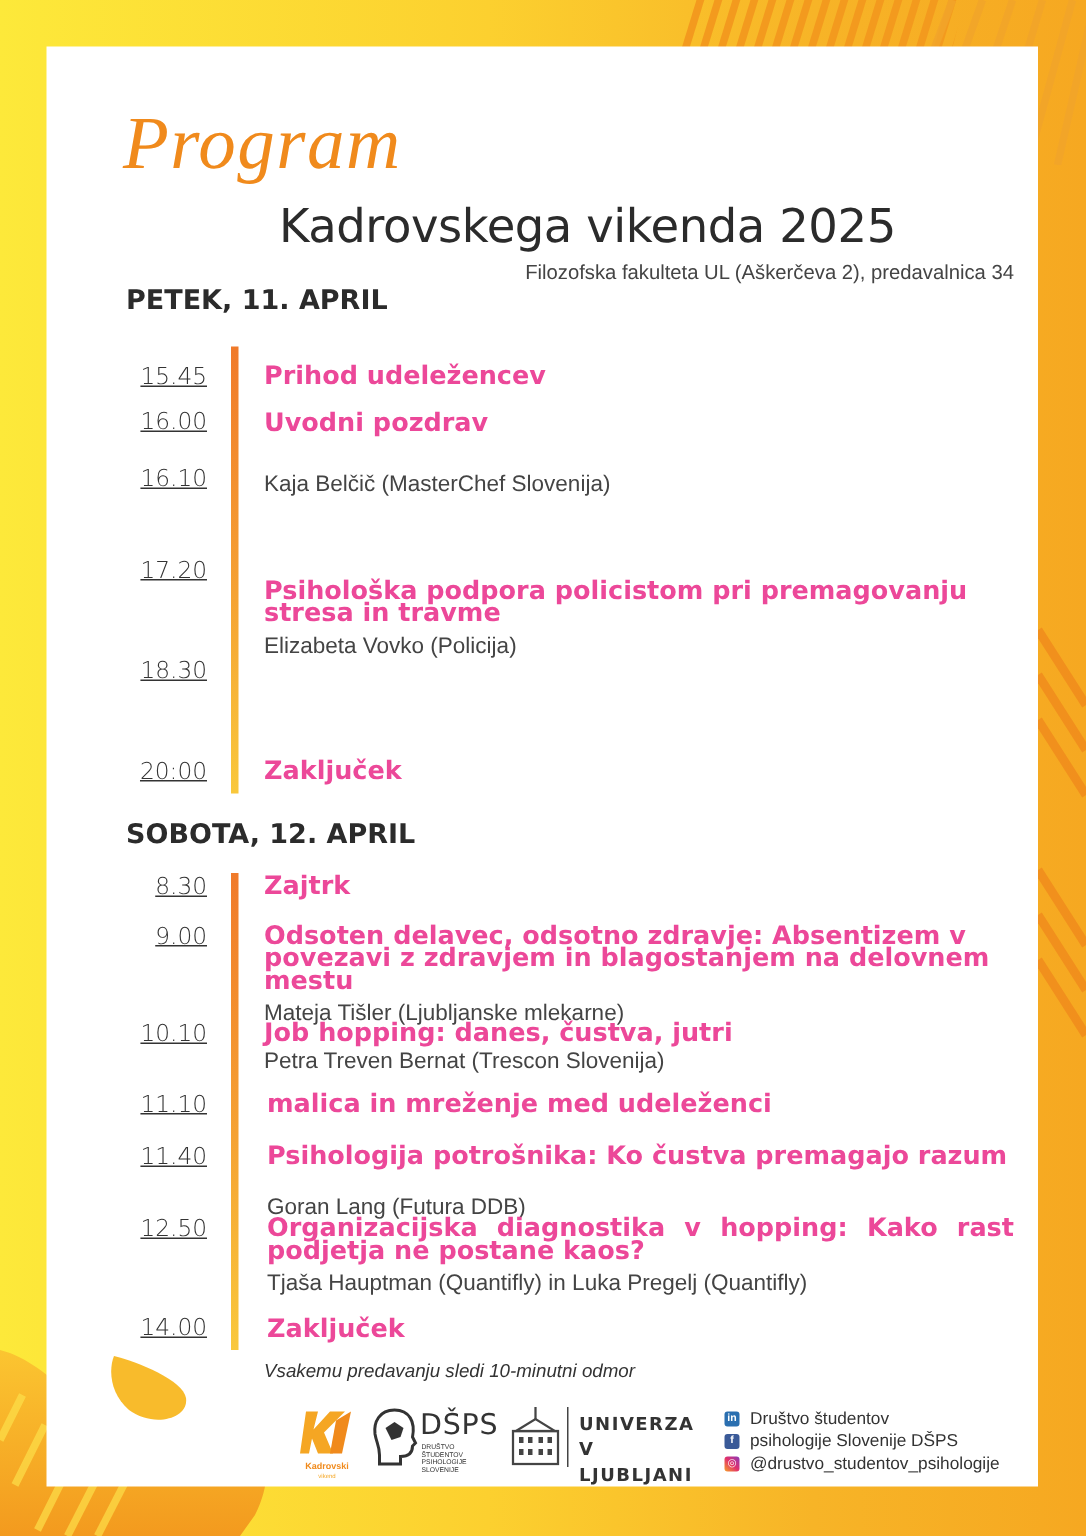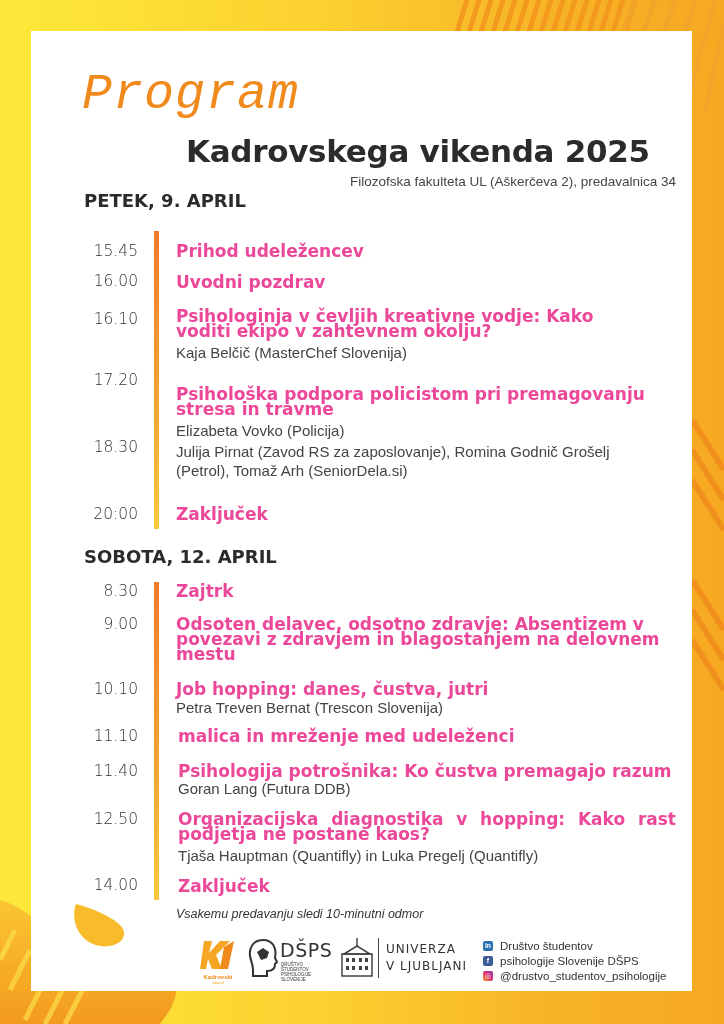--- a/index.html
+++ b/index.html
@@ -14,46 +14,46 @@
     position: absolute; left: 31px; top: 31px; width: 661px; height: 960px;
     background: #ffffff;
   }
   .deco-top { position: absolute; left: 430px; top: 0; width: 294px; height: 110px; }
   .deco-right { position: absolute; left: 692px; top: 380px; width: 32px; height: 360px; }
   .deco-bottom-left { position: absolute; left: 0; top: 880px; width: 200px; height: 144px; }
   .deco-blob { position: absolute; left: 72px; top: 900px; }
 
   .title-script {
     position: absolute; left: 82px; top: 66px;
-    font-family: Liberation Mono, monospace; font-style: italic;
+    font-family: Liberation Serif, serif; font-style: italic;
     font-size: 50px; color: #f08a1c; letter-spacing: 1px;
     font-weight: normal;
   }
   .title-main {
     position: absolute; left: 186px; top: 133px;
-    font-family: "DejaVu Sans", sans-serif; font-weight: bold;
+    font-family: "DejaVu Sans", sans-serif; font-weight: normal;
     font-size: 31px; color: #2b2b2b; letter-spacing: -0.3px;
   }
   .venue {
     position: absolute; right: 48px; top: 174px;
     font-size: 13.5px; color: #444;
   }
   .day-heading {
     position: absolute; left: 84px;
     font-family: "DejaVu Sans", sans-serif; font-weight: bold;
     font-size: 18px; color: #2b2b2b;
   }
   .timeline-bar {
     position: absolute; left: 154px; width: 5px;
     background: linear-gradient(180deg, #f07a2a 0%, #f5a233 55%, #f9c83c 100%);
   }
   .row { position: absolute; left: 0; width: 661px; }
   .time {
     position: absolute; left: 60px; width: 78px; text-align: right;
-    font-size: 15.5px; color: #333; font-family: "DejaVu Sans", sans-serif; font-weight: 300;
+    font-size: 15.5px; color: #333; font-family: "DejaVu Sans", sans-serif; font-weight: 300; text-decoration: underline;
   }
   .session { position: absolute; left: 145px; width: 500px; }
   .session-title {
     font-family: "DejaVu Sans", sans-serif; font-weight: bold;
     font-size: 17px; color: #ec4899; line-height: 15px;
   }
   .session-title.justify { text-align: justify; text-align-last: left; }
   .speaker {
     font-size: 15px; color: #444; margin-top: 4px; line-height: 19px;
   }
@@ -68,21 +68,21 @@
     position: absolute; left: 33px; top: 4px; font-family: "DejaVu Sans", sans-serif;
     font-size: 19px; color: #333; letter-spacing: 0.5px;
   }
   .dsps-sub {
     position: absolute; left: 34px; top: 27px; font-size: 4.5px; line-height: 5px; color: #333; width: 48px;
   }
   .logo-ul { position: absolute; left: 338px; top: 0; width: 130px; height: 46px; }
   .ul-divider { position: absolute; left: 40px; top: 3px; width: 1px; height: 40px; background: #444; }
   .ul-text {
     position: absolute; left: 48px; top: 6px; font-family: "DejaVu Sans", sans-serif;
-    font-weight: normal; font-size: 12px; line-height: 17px; color: #333; letter-spacing: 1px;
+    font-weight: bold; font-size: 12px; line-height: 17px; color: #333; letter-spacing: 1px;
   }
   .social { position: absolute; left: 483px; top: 938px; }
   .social-item { display: flex; align-items: center; height: 15px; font-size: 11.5px; color: #333; }
   .social-icon {
     width: 10px; height: 10px; border-radius: 2px; margin-right: 7px; display: inline-block;
     color: #fff; font-size: 7px; font-weight: bold; text-align: center; line-height: 10px;
   }
   .ic-li { background: #2a6fb0; }
   .ic-fb { background: #3a5a98; }
   .ic-ig { background: linear-gradient(45deg, #f6a028, #e1306c, #8a3ab9); }
@@ -161,53 +161,51 @@
 <div class="card"></div>
 
 <svg class="deco-blob" width="56" height="50" viewBox="0 0 56 50">
   <path d="M4 4 C20 8, 50 20, 52 32 C54 46, 30 52, 14 40 C2 30, 0 14, 4 4 Z" fill="#f8bb2c"></path>
 </svg>
 
 <div class="title-script">Program</div>
 <div class="title-main">Kadrovskega vikenda 2025</div>
 <div class="venue">Filozofska fakulteta UL (Aškerčeva 2), predavalnica 34</div>
 
-<div class="day-heading" style="top:190px">PETEK, 9. APRIL</div>
+<div class="day-heading" style="top:190px">PETEK, 11. APRIL</div>
 <div class="timeline-bar" style="top:231px;height:298px"></div>
 
 <div class="row" style="top:242px">
   <div class="time">15.45</div>
   <div class="session" style="left:176px;top:2px">
     <div class="session-title">Prihod udeležencev</div>
   </div>
 </div>
 <div class="row" style="top:272px">
   <div class="time">16.00</div>
   <div class="session" style="left:176px;top:3px">
     <div class="session-title">Uvodni pozdrav</div>
   </div>
 </div>
 <div class="row" style="top:310px">
   <div class="time">16.10</div>
   <div class="session" style="left:176px;top:-1px;width:470px">
-    <div class="session-title">Psihologinja v čevljih kreativne vodje: Kako voditi ekipo v zahtevnem okolju?</div>
     <div class="speaker">Kaja Belčič (MasterChef Slovenija)</div>
   </div>
 </div>
 <div class="row" style="top:371px">
   <div class="time">17.20</div>
   <div class="session" style="left:176px;top:16px;width:490px">
     <div class="session-title">Psihološka podpora policistom pri premagovanju stresa in travme</div>
     <div class="speaker">Elizabeta Vovko (Policija)</div>
   </div>
 </div>
 <div class="row" style="top:438px">
   <div class="time">18.30</div>
   <div class="session" style="left:176px;top:0px;width:500px">
-    <div class="speaker" style="width:490px">Julija Pirnat (Zavod RS za zaposlovanje), Romina Godnič Grošelj (Petrol), Tomaž Arh (SeniorDela.si)</div>
   </div>
 </div>
 <div class="row" style="top:505px">
   <div class="time">20:00</div>
   <div class="session" style="left:176px;top:2px">
     <div class="session-title">Zaključek</div>
   </div>
 </div>
 
 <div class="day-heading" style="top:546px">SOBOTA, 12. APRIL</div>
@@ -216,40 +214,41 @@
 <div class="row" style="top:582px">
   <div class="time">8.30</div>
   <div class="session" style="left:176px;top:2px">
     <div class="session-title">Zajtrk</div>
   </div>
 </div>
 <div class="row" style="top:615px">
   <div class="time">9.00</div>
   <div class="session" style="left:176px;top:2px;width:493px">
     <div class="session-title">Odsoten delavec, odsotno zdravje: Absentizem v povezavi z zdravjem in blagostanjem na delovnem mestu</div>
+    <div class="speaker">Mateja Tišler (Ljubljanske mlekarne)</div>
   </div>
 </div>
 <div class="row" style="top:680px">
   <div class="time">10.10</div>
   <div class="session" style="left:176px;top:2px">
     <div class="session-title">Job hopping: danes, čustva, jutri</div>
     <div class="speaker" style="margin-top:1px">Petra Treven Bernat (Trescon Slovenija)</div>
   </div>
 </div>
 <div class="row" style="top:727px">
   <div class="time">11.10</div>
   <div class="session" style="left:178px;top:2px">
     <div class="session-title">malica in mreženje med udeleženci</div>
   </div>
 </div>
 <div class="row" style="top:762px">
   <div class="time">11.40</div>
   <div class="session" style="left:178px;top:2px">
     <div class="session-title">Psihologija potrošnika: Ko čustva premagajo razum</div>
-    <div class="speaker" style="margin-top:0">Goran Lang (Futura DDB)</div>
+    <div class="speaker" style="margin-top:16px">Goran Lang (Futura DDB)</div>
   </div>
 </div>
 <div class="row" style="top:810px">
   <div class="time">12.50</div>
   <div class="session" style="left:178px;top:2px;width:498px">
     <div class="session-title justify">Organizacijska diagnostika v hopping: Kako rast podjetja ne postane kaos?</div>
     <div class="speaker">Tjaša Hauptman (Quantifly) in Luka Pregelj (Quantifly)</div>
   </div>
 </div>
 <div class="row" style="top:876px">

